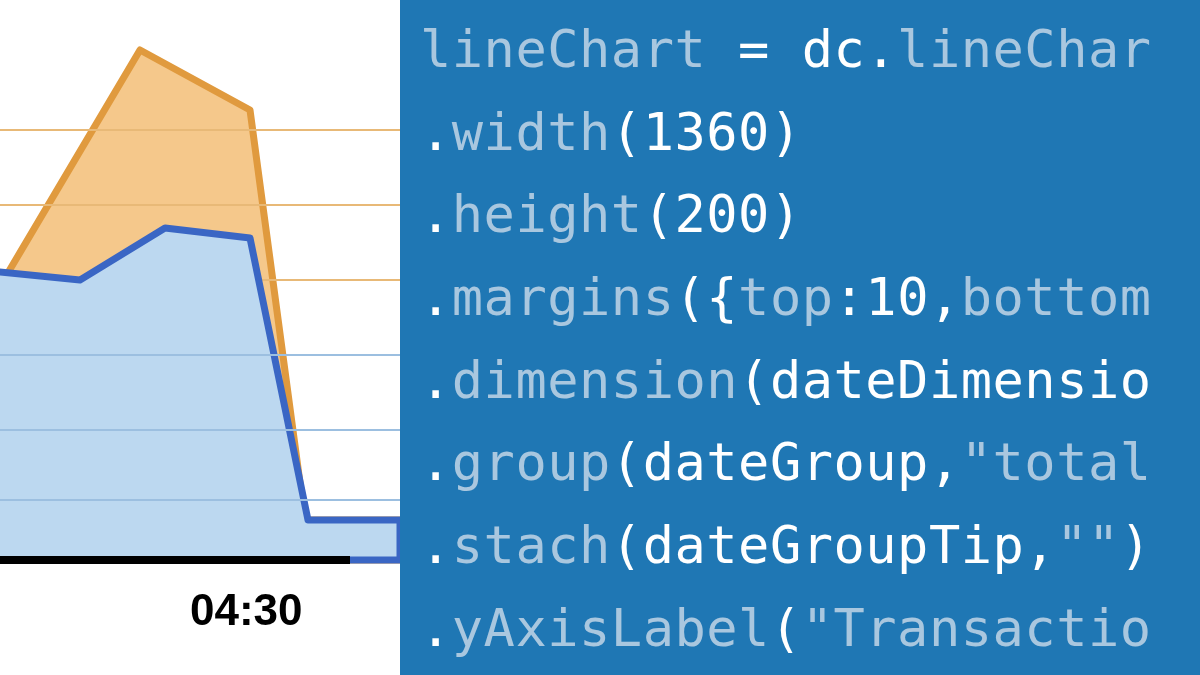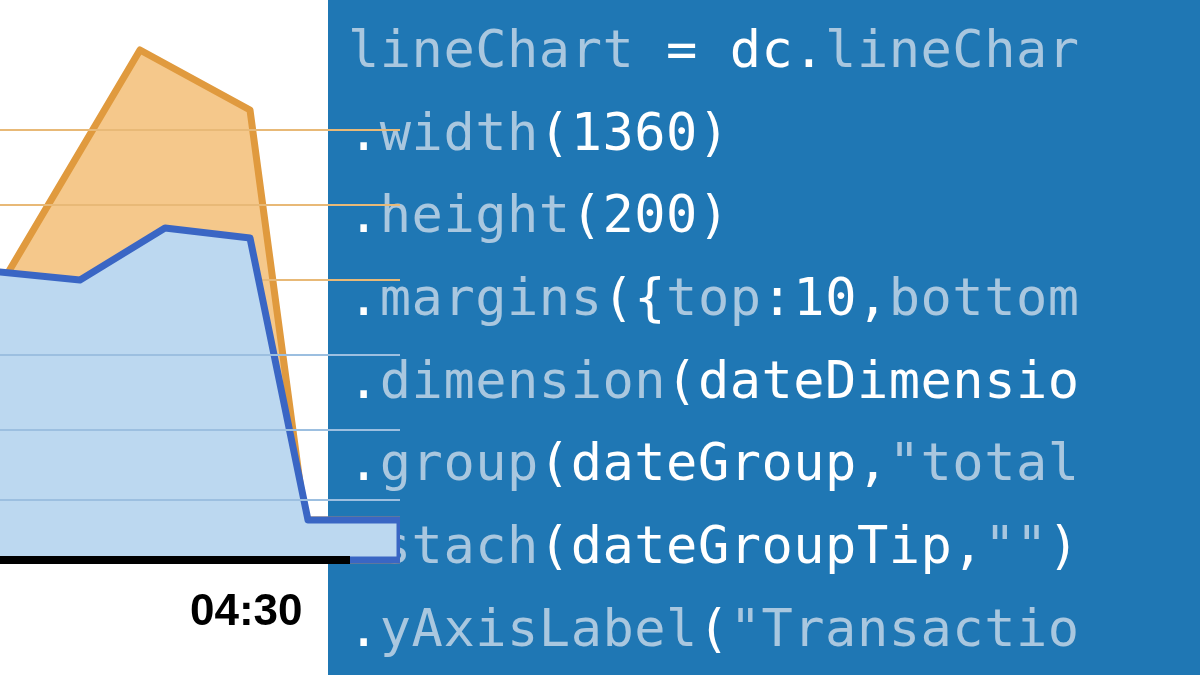--- a/index.html
+++ b/index.html
@@ -1,19 +1,19 @@
 <!DOCTYPE html>
 <html><head>
 <meta charset="utf-8">
 <style>
   * { margin: 0; padding: 0; box-sizing: border-box; }
   html, body { width: 1200px; height: 675px; overflow: hidden; font-family: sans-serif; }
   .container { display: flex; width: 100%; height: 100%; }
   .chart-panel {
-    width: 328px;
+    width: 400px;
     height: 675px;
     background: #ffffff;
     position: relative;
     flex-shrink: 0;
   }
   .chart-svg {
     position: absolute;
     top: 0; left: 0;
     width: 400px; height: 675px;
   }

